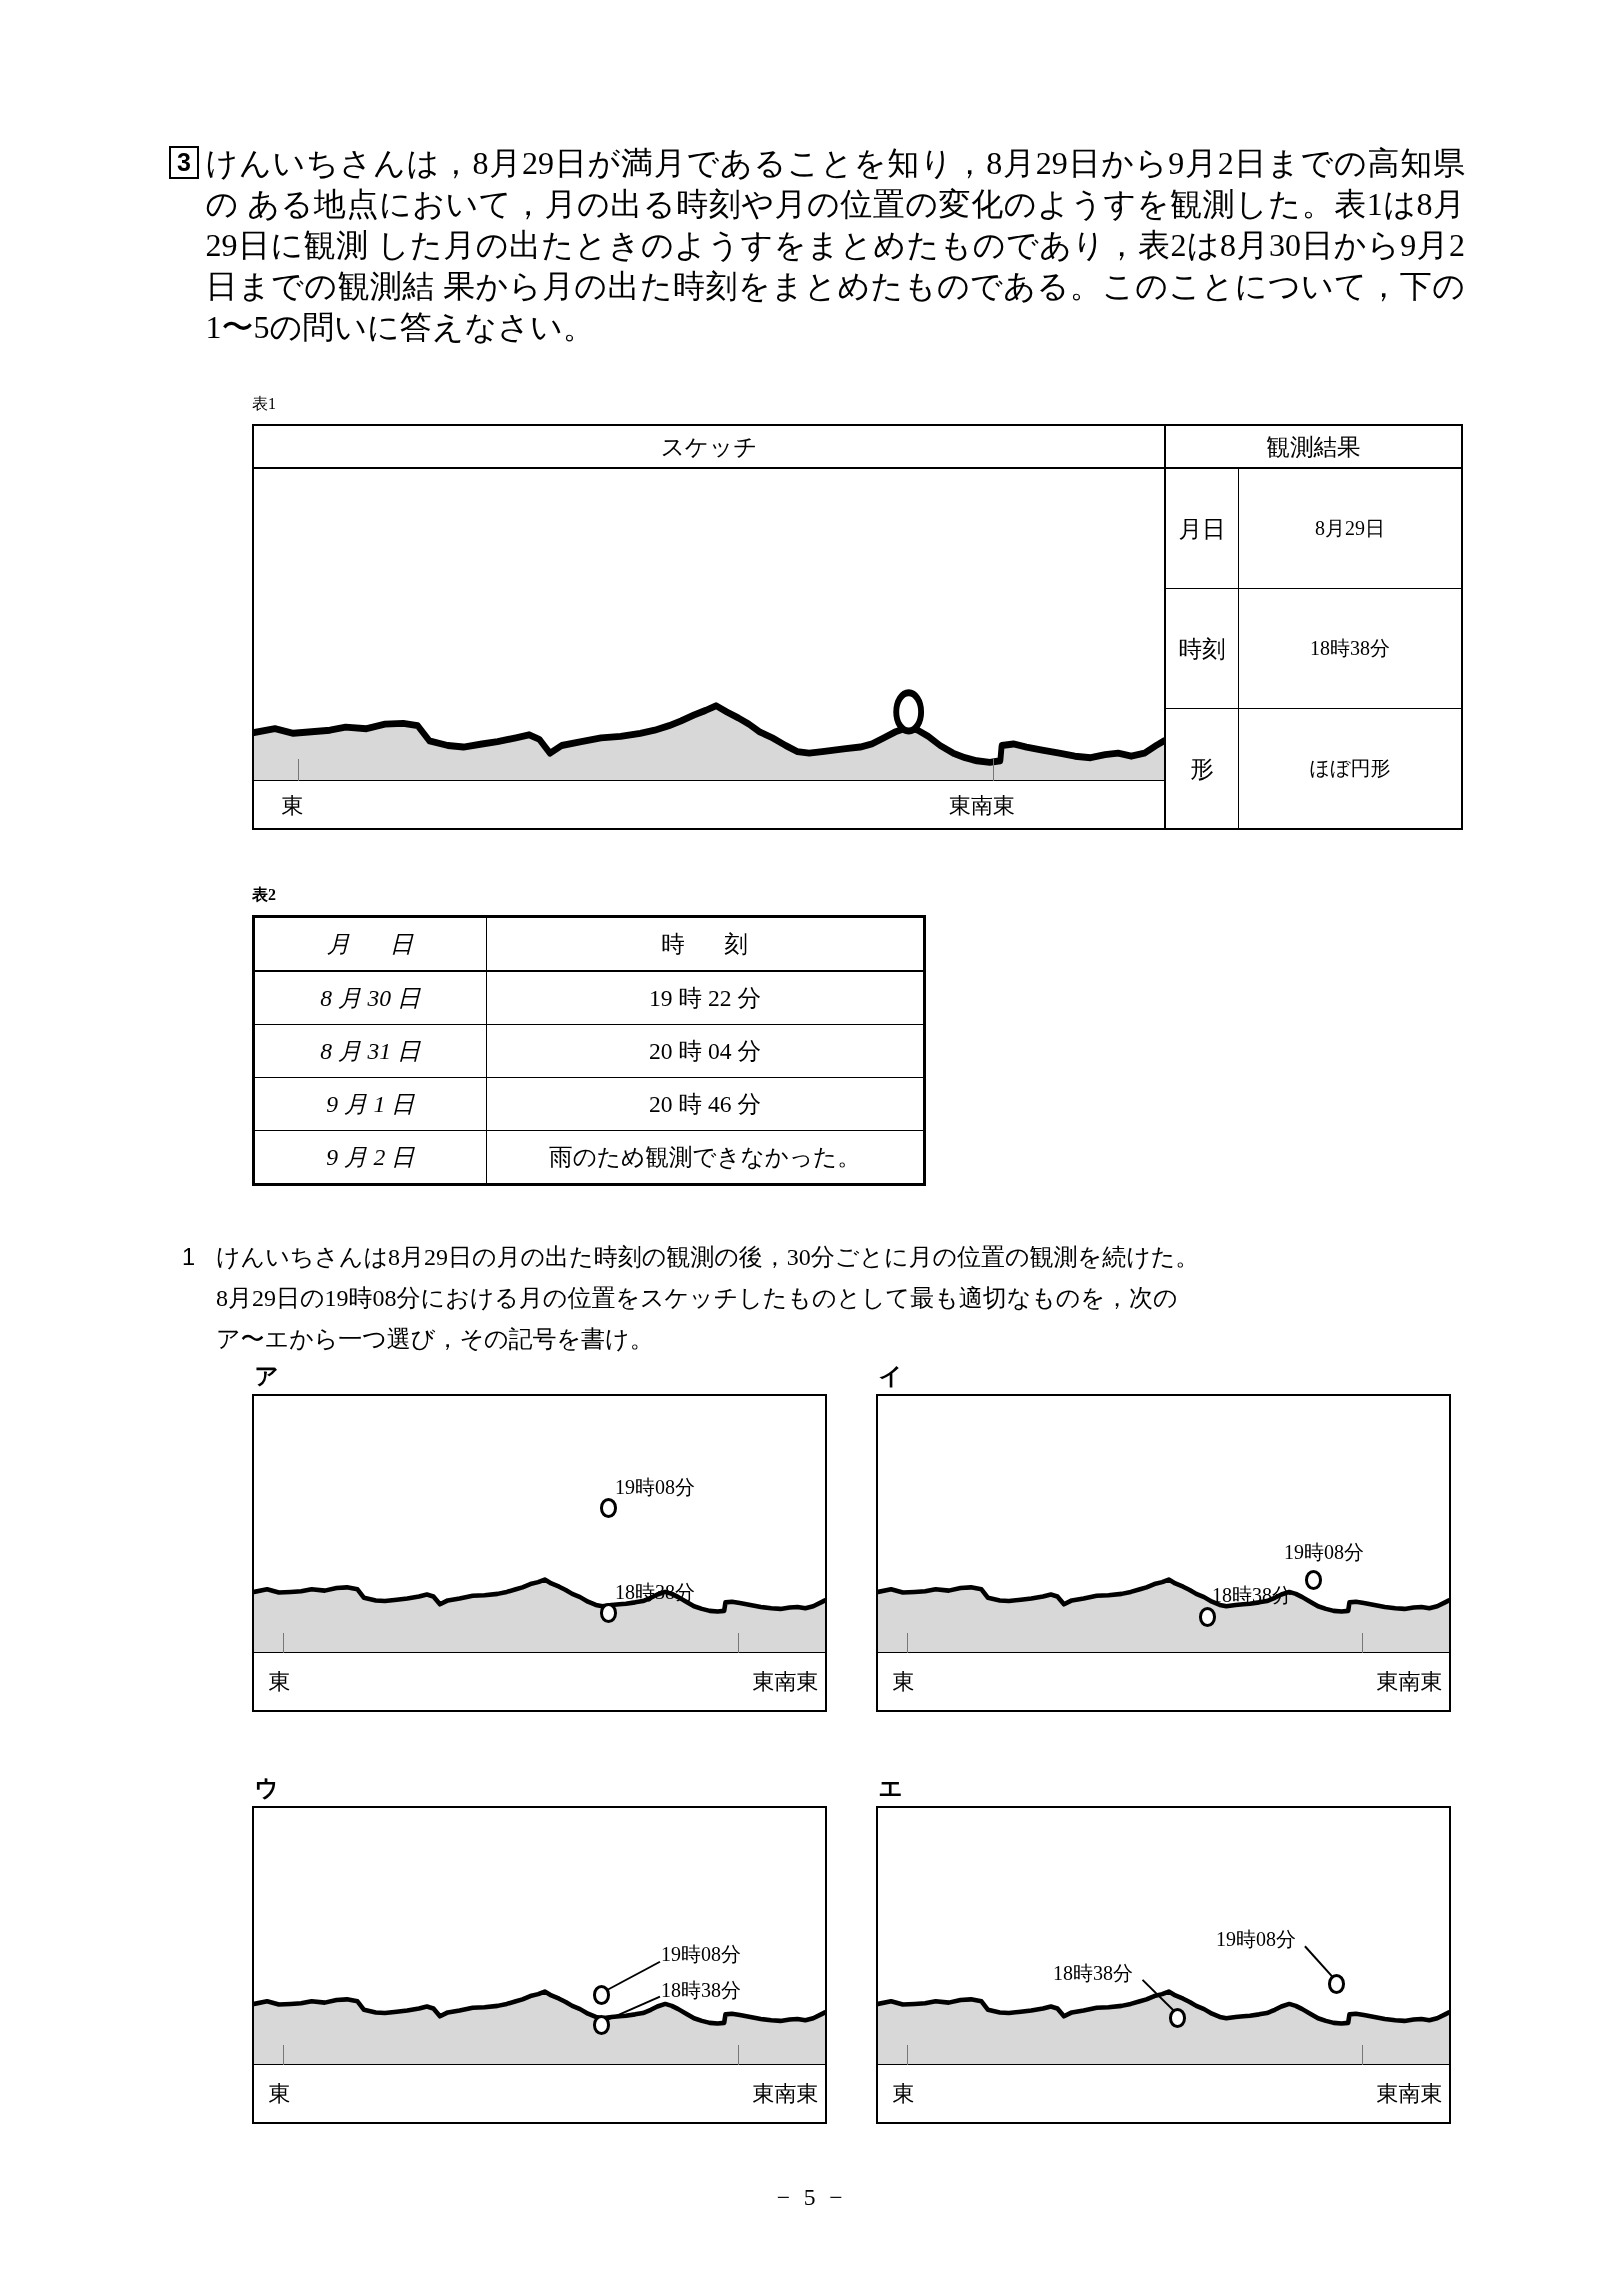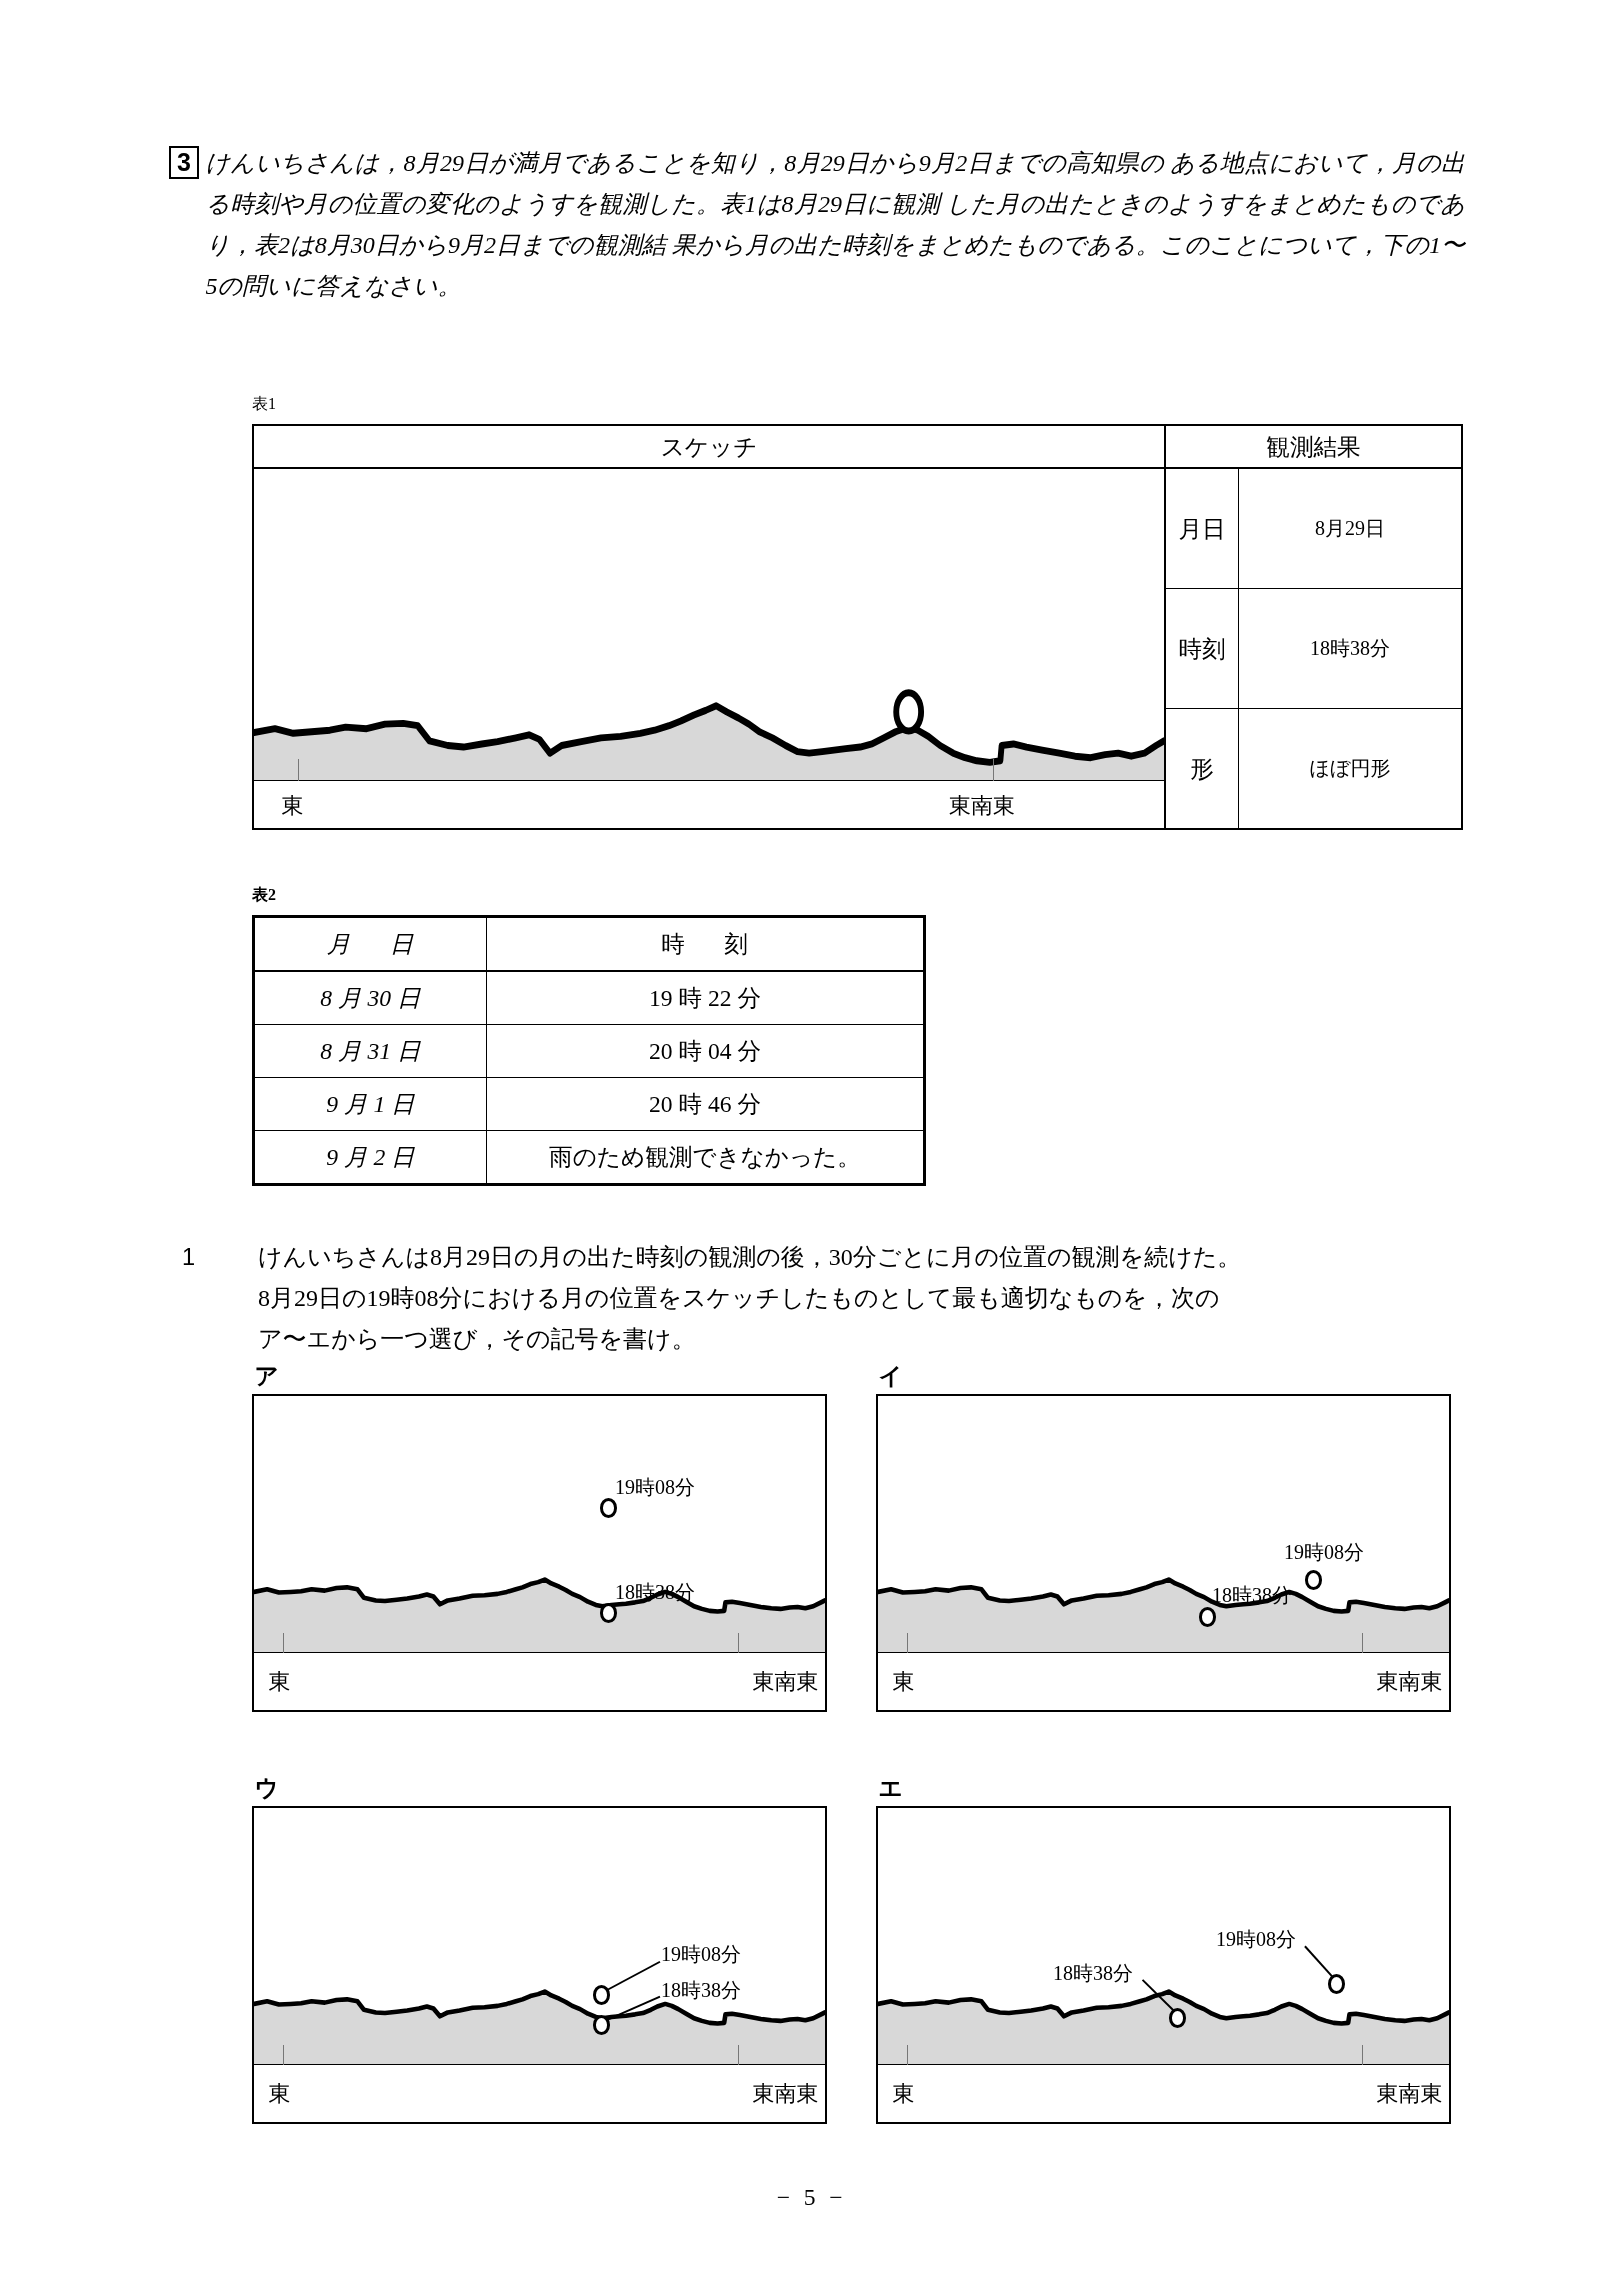--- a/index.html
+++ b/index.html
@@ -37,25 +37,24 @@
     font-size: 25px;
     font-weight: bold;
     line-height: 29px;
     text-align: center;
     margin-right: 6.5px;
     margin-top: 2.6px;
     font-family: "Liberation Sans", sans-serif;
   }
   .intro-text {
     flex: 1 1 auto;
-    font-size: 24px;
+    font-size: 32px;
     line-height: 41px;
     text-align: justify;
     letter-spacing: 0px;
-    font-style: italic;
   }
   .intro-text .first-line { text-indent: 22px; }
 
   
   .caption {
     position: absolute;
     font-size: 16px;
     line-height: 26px;
   }
 
@@ -179,21 +178,21 @@
     font-size: 24px;
     line-height: 41px;
   }
   #q1 .q-row { display: flex; align-items: flex-start; }
   #q1 .q-mark {
     flex: 0 0 auto;
     width: 34px;
     font-family: "Liberation Sans", sans-serif;
     font-size: 23.6px;
   }
-  #q1 .q-body { flex: 1 1 auto; margin-left: 42px; }
+  #q1 .q-body { flex: 1 1 auto; }
   #q1 .q-body .ln { display: block; }
 
   
   .opt {
     position: absolute;
     width: 575px;
     height: 318px;
   }
   .opt-letter {
     position: absolute;

